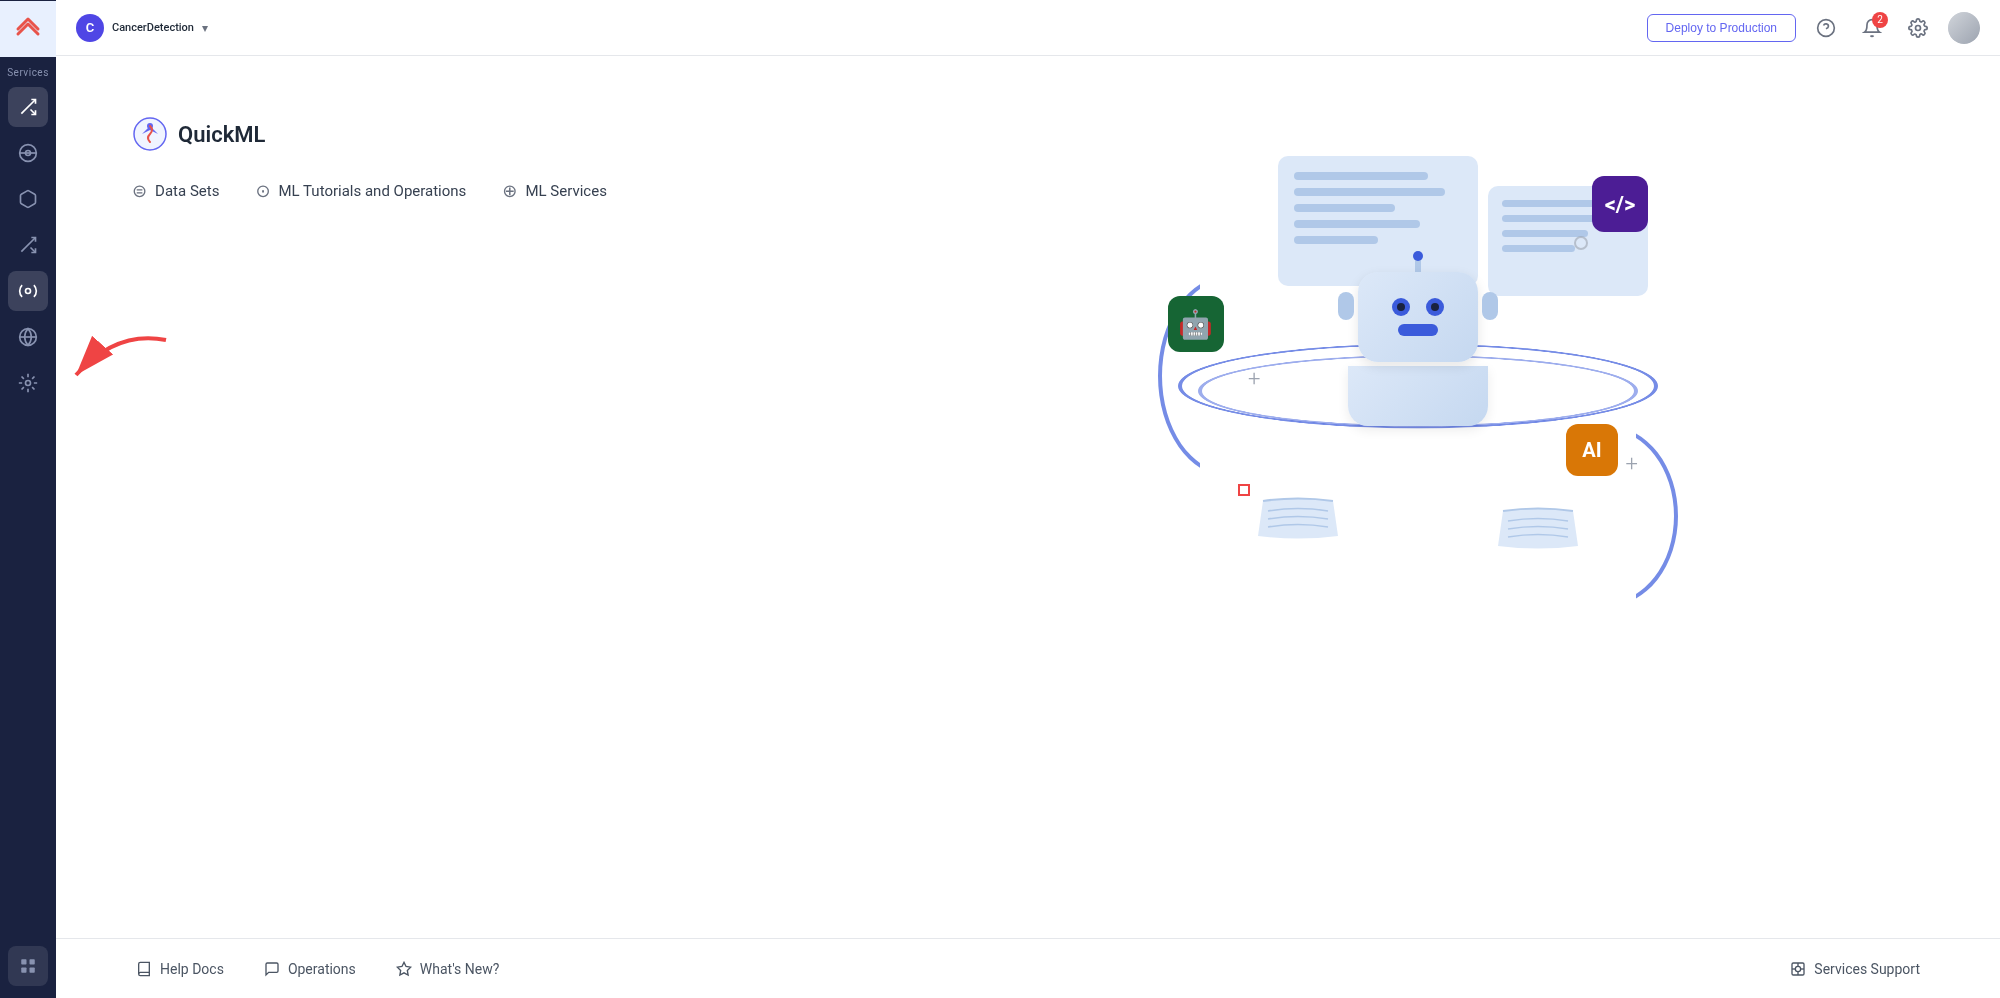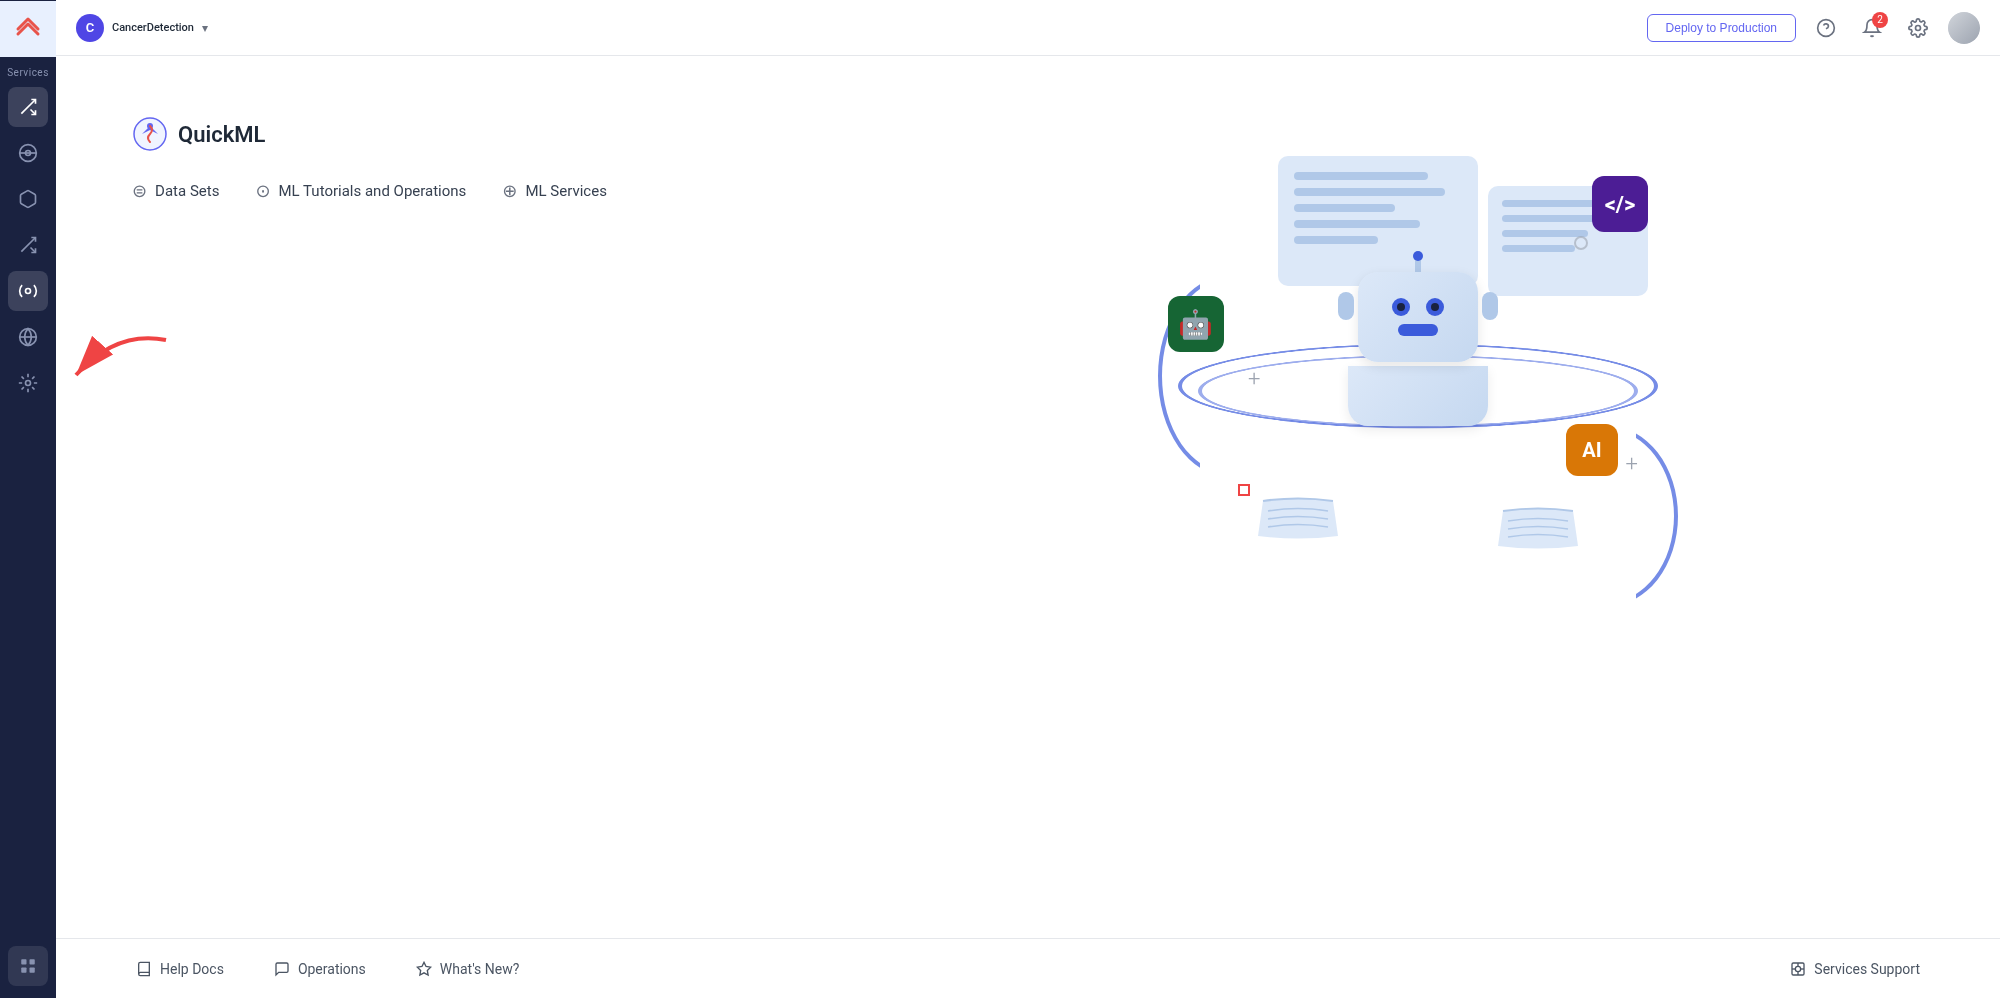--- a/index.html
+++ b/index.html
@@ -414,21 +414,21 @@
     .footer {
       height: 60px;
       border-top: 1px solid #e5e7eb;
       display: flex;
       align-items: center;
       padding: 0 80px;
       flex-shrink: 0;
     }
     .footer-links {
       display: flex;
-      gap: 50px;
+      gap: 40px;
     }
     .footer-link {
       display: flex;
       align-items: center;
       gap: 8px;
       color: #4b5563;
       font-size: 14px;
       cursor: pointer;
       text-decoration: none;
     }

